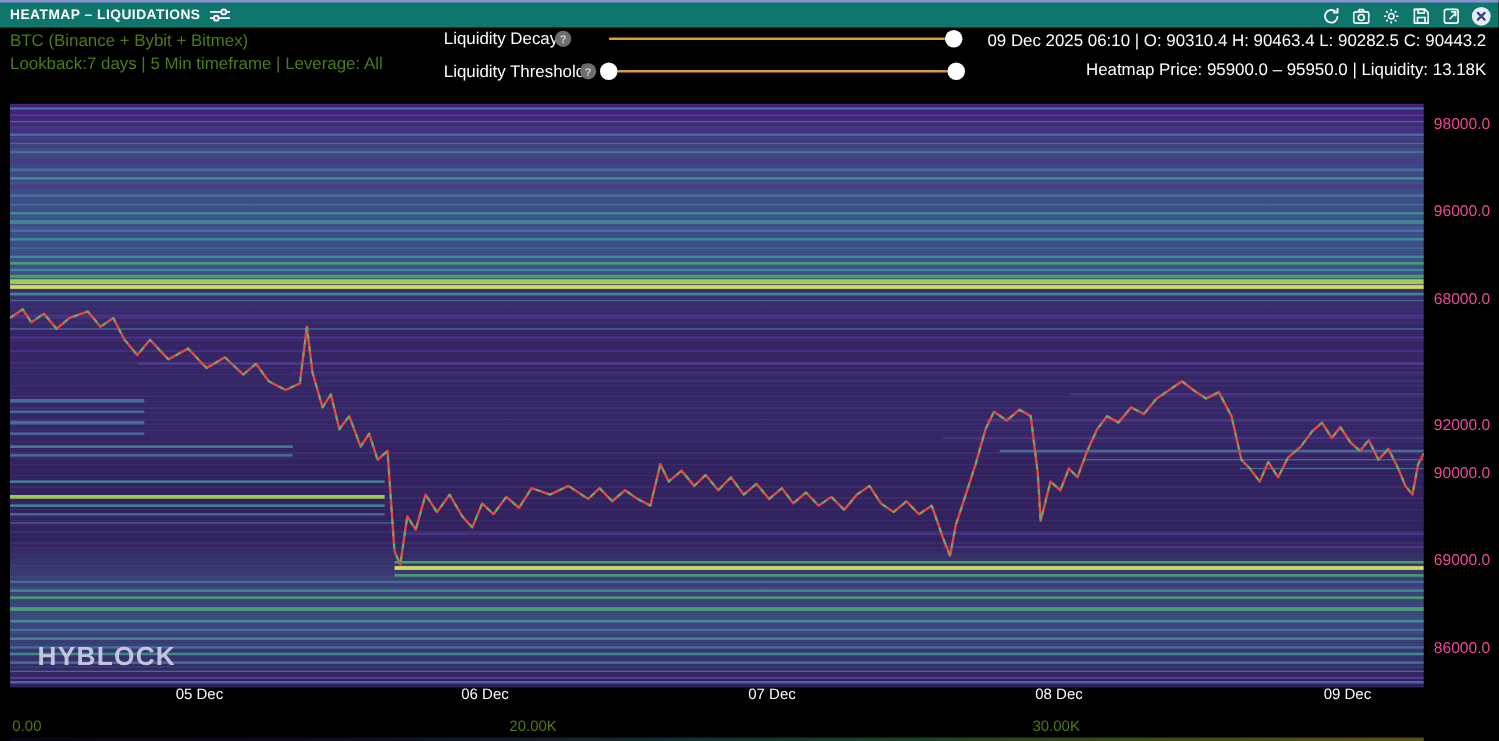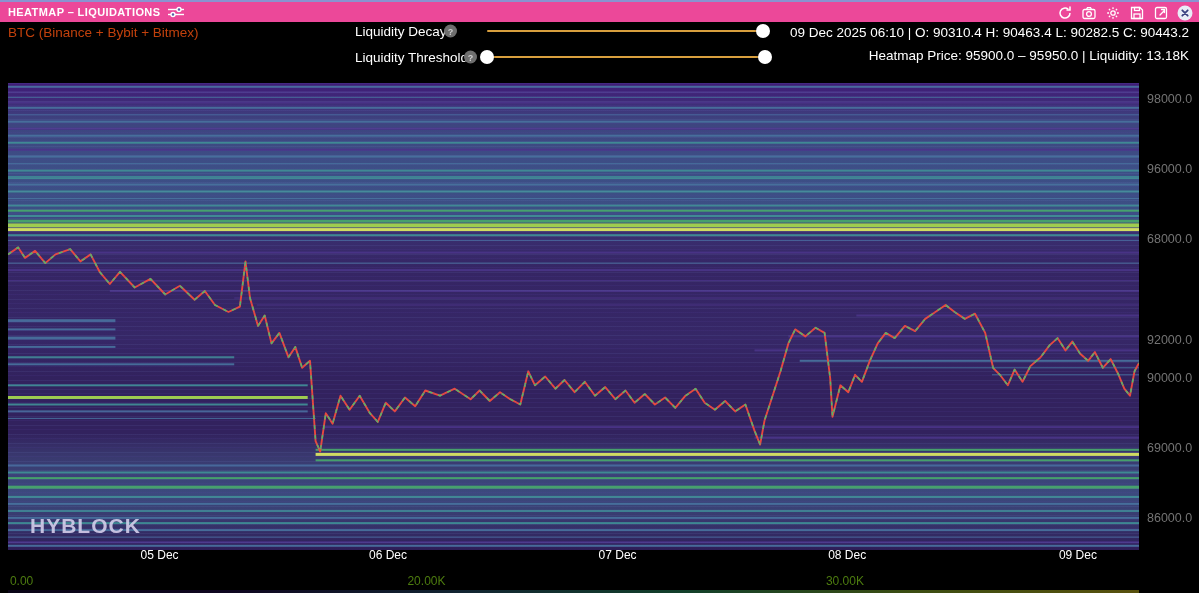--- a/index.html
+++ b/index.html
@@ -2,31 +2,31 @@
 <html><head>
 <meta charset="utf-8">
 <style>
   * { margin:0; padding:0; box-sizing:border-box; }
   html,body { width:1199px; height:593px; background:#000; overflow:hidden;
     font-family:"Liberation Sans","DejaVu Sans",sans-serif; }
   #stage { position:relative; width:1199px; height:593px; background:#000; }
 
   
   .header { position:absolute; left:0; top:0; width:1199px; height:22px;
-    background:#ec4899; border-top:2px solid #8a93d0;
+    background:#0f766e; border-top:2px solid #8a93d0;
     display:flex; align-items:center; }
   .header .title { color:#fff; font-size:11px; font-weight:bold;
     letter-spacing:.4px; margin-left:8px; }
   .hicon { width:17px; height:17px; display:inline-flex; align-items:center;
     justify-content:center; margin-left:7px; cursor:pointer; }
   .hicon svg { display:block; }
   .header-right { position:absolute; right:6px; top:2px; display:flex; align-items:center; }
 
   
-  .info-left { position:absolute; left:8px; top:22px; color:#c2410c; }
+  .info-left { position:absolute; left:8px; top:22px; color:#4d7c0f; }
   .info-left .ln1 { font-size:13.5px; line-height:17px; margin-top:2px; }
   .info-left .ln2 { font-size:13.5px; line-height:17px; margin-top:1px; }
   .status-right { position:absolute; right:10px; top:22px; text-align:right; color:#fff; }
   .status-right .ln1 { font-size:13.5px; line-height:17px; margin-top:2px; }
   .status-right .ln2 { font-size:13.5px; line-height:17px; margin-top:6px; }
 
   
   .slider-label { position:absolute; color:#fff; font-size:13.5px; transform:translateY(-50%); }
   .help-icon { position:absolute; width:13px; height:13px; border-radius:50%;
     background:#6e6e6e; color:#cfcfcf; font-size:9px; font-weight:bold;
@@ -44,21 +44,21 @@
       #39396f 80%, #3c4a7e 88%, #383a6f 93%, #2e1d58 100%); }
   #heatmap-svg { position:absolute; left:0; top:0; width:100%; height:100%; }
   .texture { position:absolute; inset:0; pointer-events:none;
     background:repeating-linear-gradient(180deg,
       rgba(125,145,215,.10) 0 1px, rgba(0,0,0,0) 1px 4px,
       rgba(85,65,160,.14) 4px 5px, rgba(0,0,0,0) 5px 9px); }
   .watermark { position:absolute; left:22px; bottom:12px; color:#d8d2ee;
     font-size:21px; font-weight:bold; letter-spacing:1px; opacity:.88; }
 
   
-  .price-tick { position:absolute; left:1147px; color:#737373; font-size:12.5px;
+  .price-tick { position:absolute; left:1147px; color:#ec4899; font-size:12.5px;
     transform:translateY(-50%); white-space:nowrap; }
   .date-tick { position:absolute; top:548px; color:#fff; font-size:12px;
     transform:translateX(-50%); white-space:nowrap; }
   .liq-tick { position:absolute; top:574px; color:#4d7c0f; font-size:12px;
     transform:translateX(-50%); white-space:nowrap; }
   .colorbar { position:absolute; left:8px; top:590px; width:1131px; height:3px; opacity:.35;
     background:linear-gradient(90deg,#1b0c42,#2a115c,#31688e,#35b779,#aadc32,#fde725); }
 </style>
 </head>
 <body>
@@ -112,20 +112,21 @@
         <svg width="16" height="16" viewBox="0 0 16 16">
           <circle cx="8" cy="8" r="7.5" fill="#e9ecf7"></circle>
           <path d="M5.3 5.3 10.7 10.7M10.7 5.3 5.3 10.7" stroke="#3a4080" stroke-width="1.8" stroke-linecap="round"></path>
         </svg>
       </span>
     </div>
   </div>
 
   <div class="info-left">
     <div class="ln1">BTC (Binance + Bybit + Bitmex)</div>
+    <div class="ln2">Lookback:7 days | 5 Min timeframe | Leverage: All</div>
   </div>
 
   <span class="slider-label" style="left:355px; top:31px;">Liquidity Decay</span>
   <span class="help-icon" style="left:444px; top:31px;">?</span>
   <div class="slider-track" style="left:487px; top:30px; width:276px;">
     <span class="slider-handle" style="left:100%;"></span>
   </div>
 
   <span class="slider-label" style="left:355px; top:57px;">Liquidity Threshold</span>
   <span class="help-icon" style="left:464px; top:57px;">?</span>

